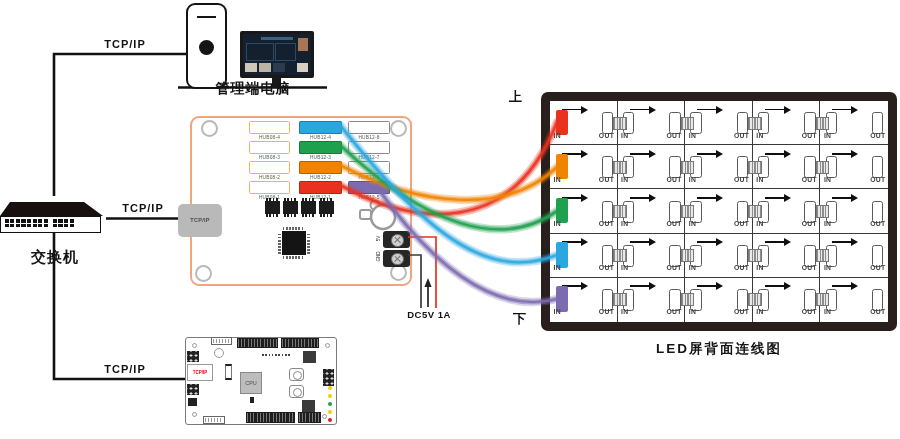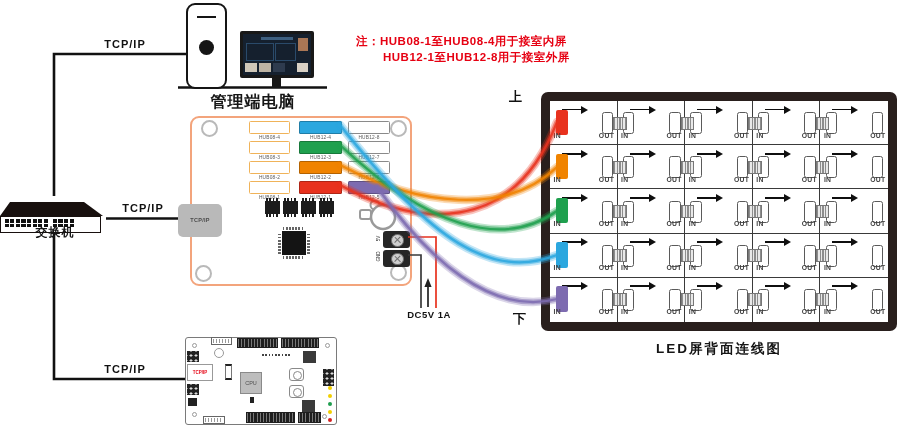--- a/index.html
+++ b/index.html
@@ -95,43 +95,39 @@
     <path d="M54 196 V54 H186" fill="none" stroke="#111" stroke-width="2.6"></path>
     <line x1="106" y1="218.5" x2="179" y2="218.5" stroke="#111" stroke-width="2.6"></line>
     <path d="M54 228 V379 H185" fill="none" stroke="#111" stroke-width="2.6"></path>
     <line x1="178" y1="87.5" x2="327" y2="87.5" stroke="#111" stroke-width="2.4"></line>
   </svg>
 
   <div class="tcp" style="left:90px;top:38px;">TCP/IP</div>
   <div class="tcp" style="left:108px;top:202px;">TCP/IP</div>
   <div class="tcp" style="left:90px;top:363px;">TCP/IP</div>
 
-  <div id="note">
-    <div><span>注：</span><span>HUB08-1至HUB08-4用于接室内屏</span></div>
-    <div class="l2">HUB12-1至HUB12-8用于接室外屏</div>
-  </div>
 
   <div id="tower">
     <div class="slot"></div>
     <div class="pwr"></div>
   </div>
   <div id="monitor">
     <div class="scr">
       <div style="left:18px;top:3px;width:32px;height:3px;background:#3d5f80;"></div>
       <div style="left:3px;top:9px;width:26px;height:16px;border:1px solid #2a4a6a;"></div>
       <div style="left:32px;top:9px;width:19px;height:16px;border:1px solid #2a4a6a;"></div>
       <div style="left:55px;top:4px;width:10px;height:13px;background:#a97655;"></div>
       <div style="left:2px;top:29px;width:12px;height:9px;background:#cfc7b8;"></div>
       <div style="left:16px;top:29px;width:12px;height:9px;background:#beb4a4;"></div>
       <div style="left:30px;top:29px;width:12px;height:9px;background:#2e3b4e;"></div>
       <div style="left:54px;top:29px;width:11px;height:9px;background:#d8d0c4;"></div>
     </div>
   </div>
   <div id="mstand"></div>
-  <div class="slabel" style="left:203px;top:92px;width:100px;font-size:16px;letter-spacing:1px;">管理端电脑</div>
+  <div class="slabel" style="left:203px;top:80px;width:100px;font-size:14px;letter-spacing:1px;">管理端电脑</div>
 
   <div id="switch">
     <div class="top"></div>
     <div class="front" id="switch-front">
         <div class="port" style="left: 3.5px; top: 2.8px;"></div>
         <div class="port" style="left: 9.1px; top: 2.8px;"></div>
         <div class="port" style="left: 14.7px; top: 2.8px;"></div>
         <div class="port" style="left: 20.3px; top: 2.8px;"></div>
         <div class="port" style="left: 25.9px; top: 2.8px;"></div>
         <div class="port" style="left: 31.5px; top: 2.8px;"></div>
@@ -148,21 +144,21 @@
         <div class="port" style="left: 25.9px; top: 7.6px;"></div>
         <div class="port" style="left: 31.5px; top: 7.6px;"></div>
         <div class="port" style="left: 37.1px; top: 7.6px;"></div>
         <div class="port" style="left: 42.7px; top: 7.6px;"></div>
         <div class="port" style="left: 51.8px; top: 7.6px;"></div>
         <div class="port" style="left: 57.4px; top: 7.6px;"></div>
         <div class="port" style="left: 63px; top: 7.6px;"></div>
         <div class="port" style="left: 68.6px; top: 7.6px;"></div>
       </div>
   </div>
-  <div class="slabel" style="left:15px;top:224px;width:80px;font-size:12px;letter-spacing:1px;text-align:center;">交换机</div>
+  <div class="slabel" style="left:15px;top:248px;width:80px;font-size:15px;letter-spacing:1px;text-align:center;">交换机</div>
 
   <div id="card">
     <div class="hole" style="left:9px;top:2px;"></div>
     <div class="hole" style="left:198px;top:2px;"></div>
     <div class="hole" style="left:3px;top:147px;"></div>
     <div class="hole" style="left:198px;top:146px;"></div>
     <div id="ethbox">TCP/IP</div>
     <div class="conncol" id="hub08-col" style="left:57px;top:3px;width:41px;">
         <div class="connslot" style="top: 0px;">
           <div class="conn" style="background: rgb(255, 255, 255); border: 1px solid rgb(240, 179, 89); --dot: #f5a623;"></div>

